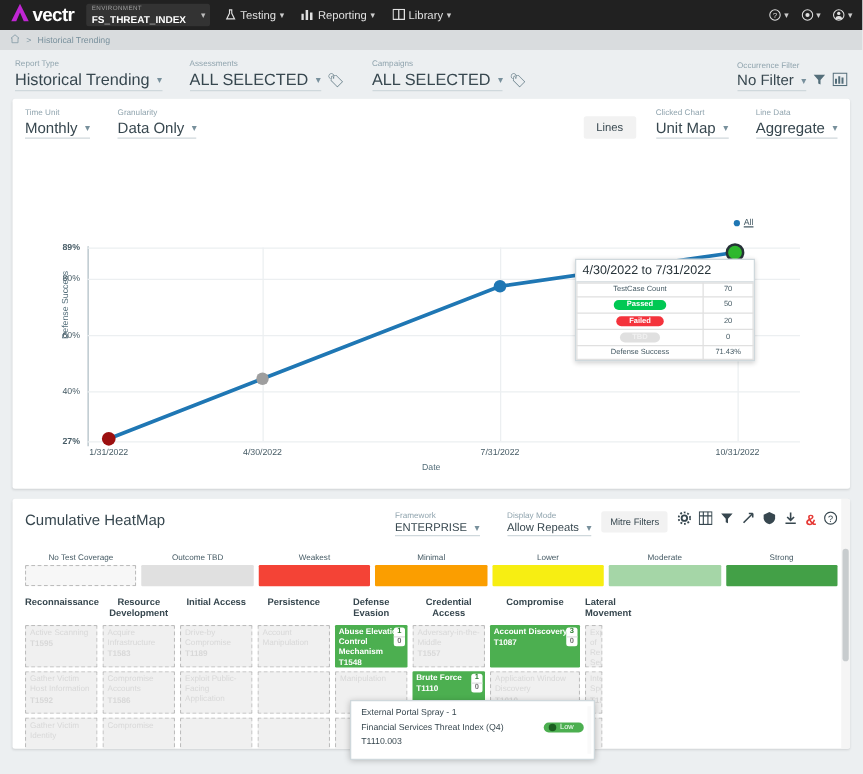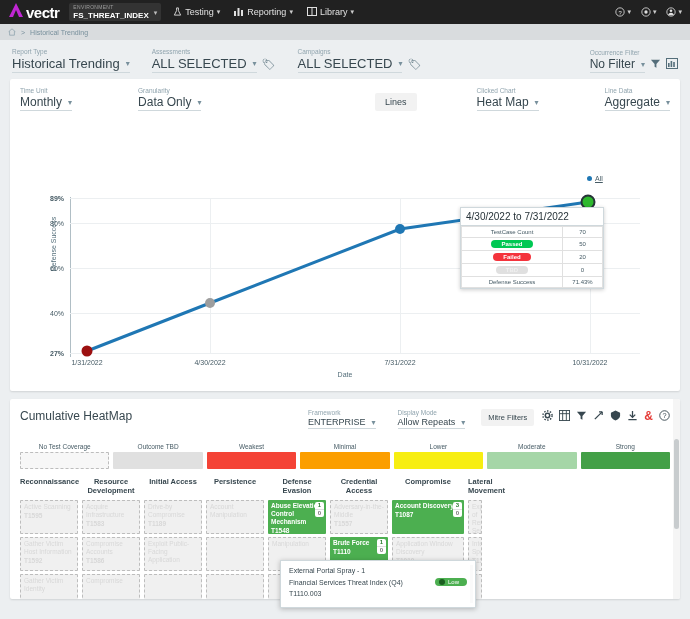--- a/index.html
+++ b/index.html
@@ -13,21 +13,21 @@
 
   
   .topnav {
     height: 24px; background: #212121; display: flex; align-items: center;
     padding: 0 8px; position: relative;
   }
   .logo { display: flex; align-items: center; gap: 2px; margin-right: 10px; }
   .logo-text { color: #fff; font-size: 15px; font-weight: bold; letter-spacing: -0.5px; }
   .env-box {
     background: #333; border-radius: 2px; padding: 1px 4px; display: flex;
-    align-items: center; gap: 5px; margin-right: 12px; min-width: 88px;
+    align-items: center; gap: 12px; margin-right: 12px; min-width: 88px;
   }
   .env-label { color: #9e9e9e; font-size: 5px; letter-spacing: .3px; text-transform: uppercase; line-height: 7px; }
   .env-value { color: #fff; font-size: 8px; font-weight: bold; line-height: 9px; }
   .env-caret { color: #bdbdbd; font-size: 7px; line-height: 7px; }
   .nav-item {
     color: #e0e0e0; font-size: 9px; display: flex; align-items: center;
     gap: 3px; margin-right: 14px; cursor: pointer;
   }
   .nav-icons { margin-left: auto; display: flex; align-items: center; gap: 10px; }
   .nav-icon { color: #e0e0e0; display: flex; align-items: center; gap: 2px; font-size: 9px; cursor: pointer; }
@@ -55,21 +55,21 @@
   .tag-icon { color: #546e7a; font-size: 11px; }
   .spacer { margin-left: auto; }
   .icon-btn { color: #546e7a; font-size: 12px; cursor: pointer; }
 
   
   .card {
     background: #fff; border-radius: 2px; margin: 0 10px 8px 10px;
     box-shadow: 0 1px 2px rgba(0,0,0,.12);
   }
   .chart-card { height: 312px; position: relative; padding: 8px 10px; }
-  .chart-ctrls { display: flex; align-items: flex-end; gap: 44px; }
+  .chart-ctrls { display: flex; align-items: flex-end; }
   .lines-btn {
     background: #f2f2f2; border-radius: 2px; padding: 4px 10px; font-size: 9px;
     color: #37474f; margin-right: 16px; cursor: pointer;
   }
 
   
   .plot { position: relative; height: 250px; margin-top: 8px; }
   .ylabel {
     position: absolute; left: 6px; top: 50%; transform: translateY(-50%) rotate(-90deg);
     font-size: 7px; color: #546e7a; white-space: nowrap;
@@ -332,21 +332,21 @@
       </div>
     </div>
 
     <div class="spacer"></div>
 
     <div class="lines-btn">Lines</div>
 
     <div class="field">
       <div class="field-label">Clicked Chart</div>
       <div class="field-value small">
-        <span>Heat Map</span>
+        <span>Unit Map</span>
         <span class="caret-dn">▾</span>
       </div>
     </div>
     <div class="field" style="margin-right:0">
       <div class="field-label">Line Data</div>
       <div class="field-value small">
         <span>Aggregate</span>
         <span class="caret-dn">▾</span>
       </div>
     </div>
@@ -427,21 +427,21 @@
     <div class="hm-title">Cumulative HeatMap</div>
     <div class="spacer"></div>
 
     <div class="field">
       <div class="field-label">Framework</div>
       <div class="field-value small" style="font-size:9px">
         <span>ENTERPRISE</span>
         <span class="caret-dn">▾</span>
       </div>
     </div>
-    <div class="field" style="margin-right:8px">
+    <div class="field" style="margin-right:0">
       <div class="field-label">Display Mode</div>
       <div class="field-value small" style="font-size:9px">
         <span>Allow Repeats</span>
         <span class="caret-dn">▾</span>
       </div>
     </div>
 
     <div class="mitre-btn">Mitre Filters</div>
 
     <div class="hm-icons">

